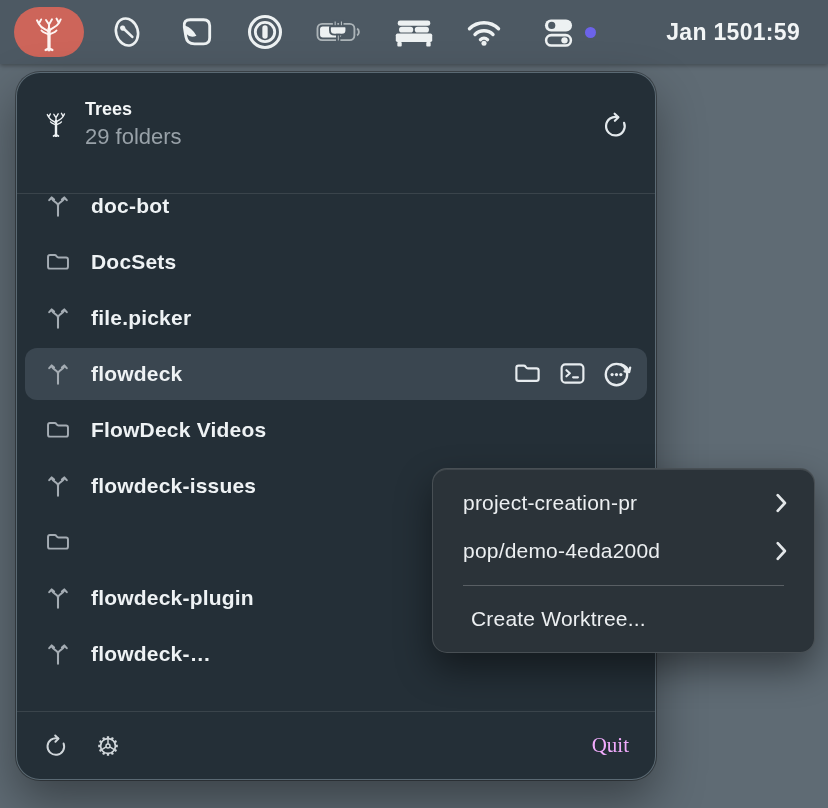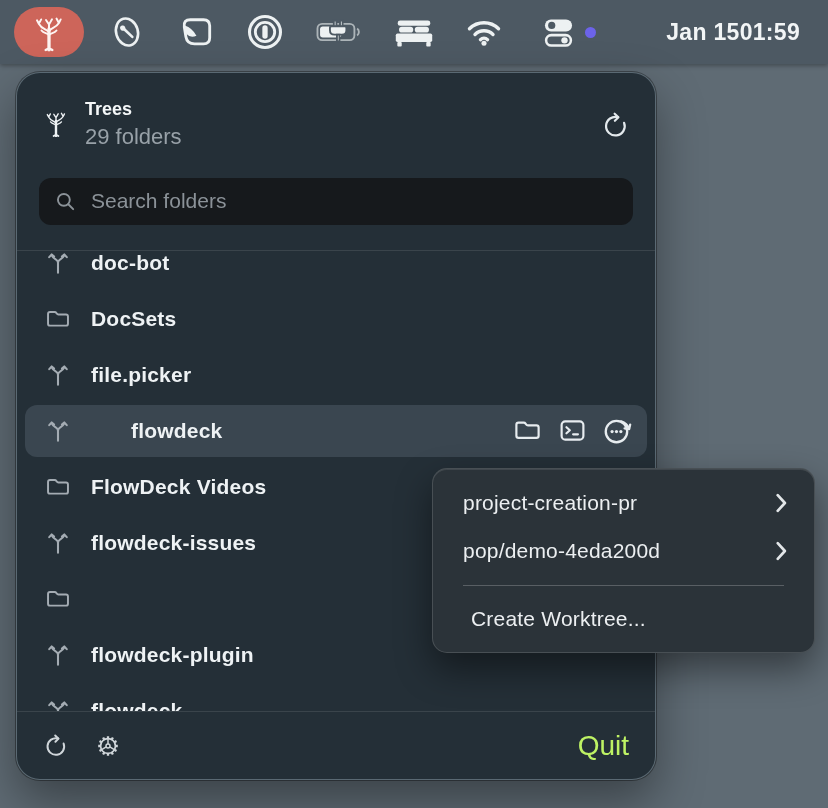--- a/index.html
+++ b/index.html
@@ -50,31 +50,31 @@
     font-family:"Liberation Sans", sans-serif;font-size:21px;color:#dfe4e7;
   }
   .search input::placeholder{color:#8b9298;opacity:1;}
   .div1{border-top:1px solid rgba(255,255,255,0.10);margin-top:25px;}
   .list-clip{flex:1;overflow:hidden;position:relative;}
   .list-inner{margin-top:-16px;}
   .row{display:flex;align-items:center;height:56px;padding:0 4px 0 28px;box-sizing:border-box;}
   .ricon{width:26px;height:26px;margin-right:20px;flex:none;color:#a4acb3;display:flex;}
   .ricon svg{width:26px;height:26px;}
   .rlabel{font-size:21px;font-weight:600;color:#eef2f4;letter-spacing:0.2px;white-space:nowrap;}
-  .row.hl{background:#3a4650;border-radius:12px;margin:2px 8px;height:52px;padding:0 14px 0 20px;gap:40px;}
+  .row.hl{background:#3a4650;border-radius:12px;margin:2px 8px;height:52px;padding:0 14px 0 20px;}
   .actions{margin-left:auto;display:flex;align-items:center;gap:13px;color:#e7ecef;}
   .abtn{width:32px;height:32px;display:flex;align-items:center;justify-content:center;background:none;border:none;padding:0;color:inherit;}
   .abtn svg{width:29px;height:29px;}
   .abtn.big svg{width:31px;height:31px;}
   .footer{
     border-top:1px solid rgba(255,255,255,0.10);height:68px;flex:none;
     display:flex;align-items:center;padding:0 26px;gap:26px;color:#d0d6da;box-sizing:border-box;
   }
   .fbtn{background:none;border:none;padding:0;color:#d0d6da;display:flex;}
-  .quit{margin-left:auto;font-size:28px;color:#bef264;background:none;border:none;font-family:Liberation Sans, sans-serif;padding:0;}
+  .quit{margin-left:auto;font-size:21px;color:#f0abfc;background:none;border:none;font-family:Liberation Serif, serif;padding:0;}
   
   .wmenu{
     position:absolute;left:432px;top:468px;width:383px;z-index:10;
     background:#2b3339;border-radius:15px;
     border:1px solid rgba(255,255,255,0.14);
     box-shadow:0 16px 36px rgba(0,0,0,0.45), inset 0 1px 0 rgba(255,255,255,0.10);
     padding:10px 0;box-sizing:border-box;
   }
   .witem{
     height:48px;display:flex;align-items:center;padding:0 26px 0 30px;
@@ -268,26 +268,20 @@
         </svg>
       <div class="hdr-text">
         <div class="hdr-title">Trees</div>
         <div class="hdr-sub">29 folders</div>
       </div>
       <svg class="hdr-refresh" viewBox="0 0 24 24">
           <use href="#i-refresh"></use>
         </svg>
     </div>
 
-    <div class="search">
-      <svg width="23" height="23" viewBox="0 0 24 24">
-          <use href="#i-search"></use>
-        </svg>
-      <input type="text" placeholder="Search folders" style="">
-    </div>
 
     <div class="div1"></div>
 
     <div class="list-clip">
       <div class="list-inner">
 
         <div class="row">
           <span class="ricon">
               <svg viewBox="0 0 24 24">
                 <use href="#i-branch"></use>

